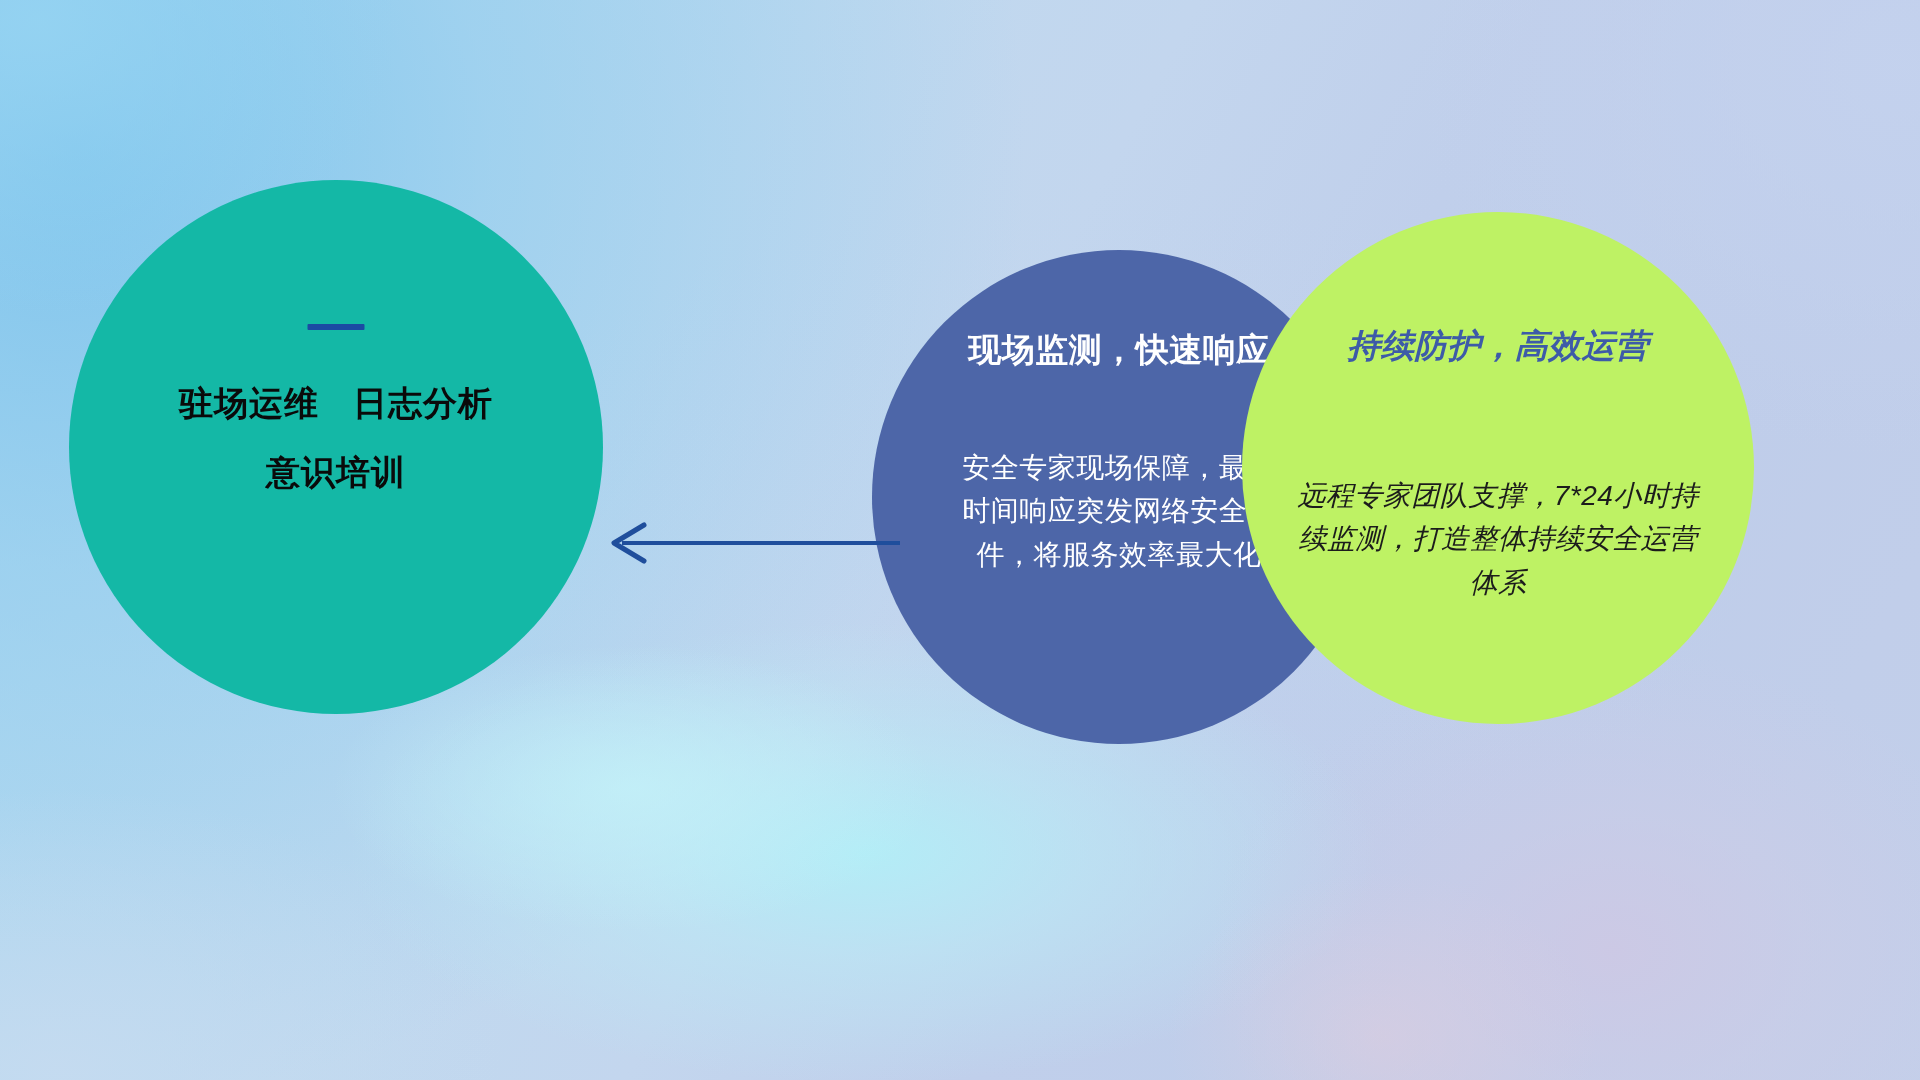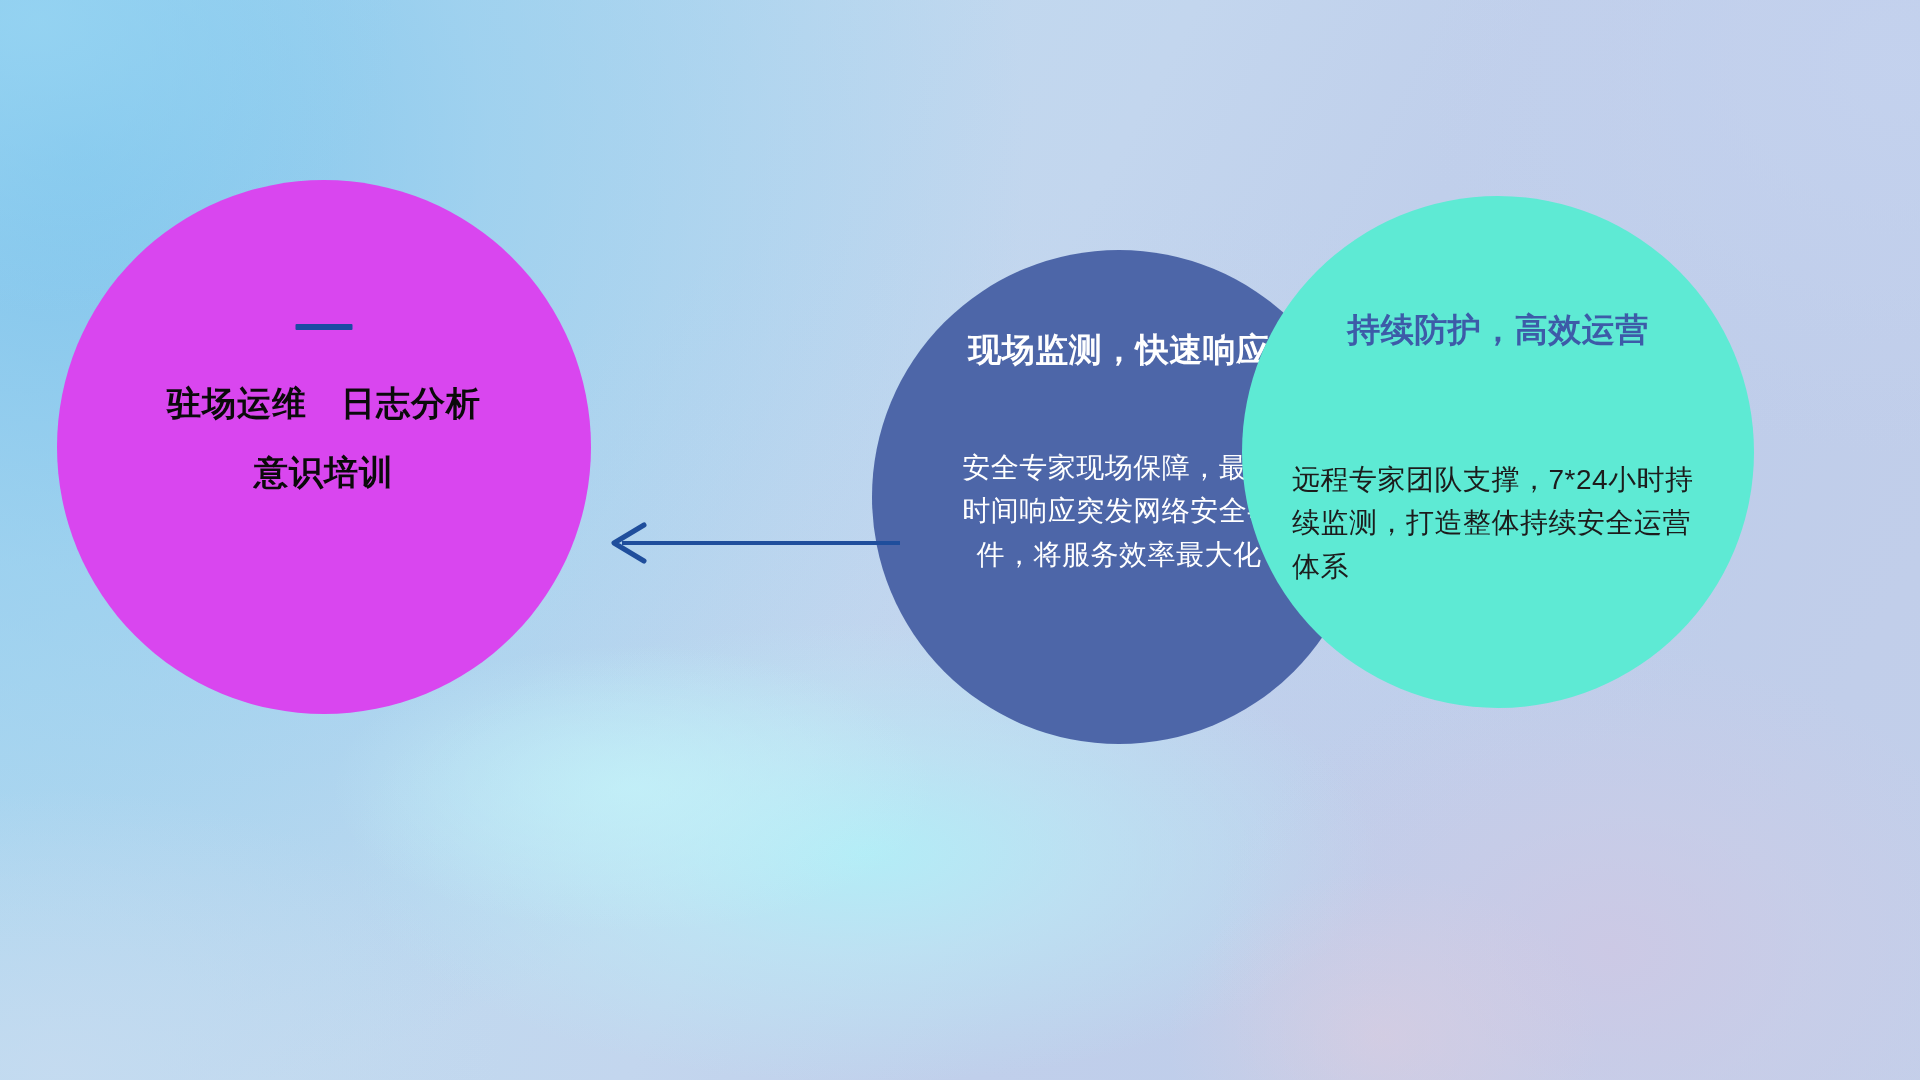--- a/index.html
+++ b/index.html
@@ -99,44 +99,45 @@
   .circle {
     position: absolute;
     border-radius: 50%;
     box-sizing: border-box;
     display: flex;
     flex-direction: column;
     align-items: center;
   }
 
   #circle-skills {
-    left: 57px;
+    left: 69px;
     top: 180px;
     width: 534px;
     height: 534px;
-    background: #d946ef;
+    background: #14b8a6;
     z-index: 3;
   }
 
   #circle-onsite {
     left: 872px;
     top: 250px;
     width: 494px;
     height: 494px;
     background: #4d66a8;
     z-index: 2;
   }
 
   #circle-remote {
     left: 1242px;
-    top: 196px;
+    top: 212px;
     width: 512px;
     height: 512px;
-    background: #5eead4;
+    background: #bef264;
     z-index: 4;
+    font-style: italic;
   }
 
   
   .accent-rule {
     position: absolute;
     left: 50%;
     transform: translateX(-50%);
     top: 144px;
     width: 57px;
     height: 6px;
@@ -212,20 +213,21 @@
     letter-spacing: 0.5px;
     white-space: nowrap;
   }
 
   .remote-body {
     position: absolute;
     left: 50%;
     transform: translateX(-50%);
     top: 262px;
     width: 412px;
+    text-align: center;
     color: #1c1c1c;
     font-size: 28px;
     font-weight: normal;
     line-height: 1.55;
     letter-spacing: 0.5px;
   }
 
   
   #flow-arrow {
     position: absolute;

